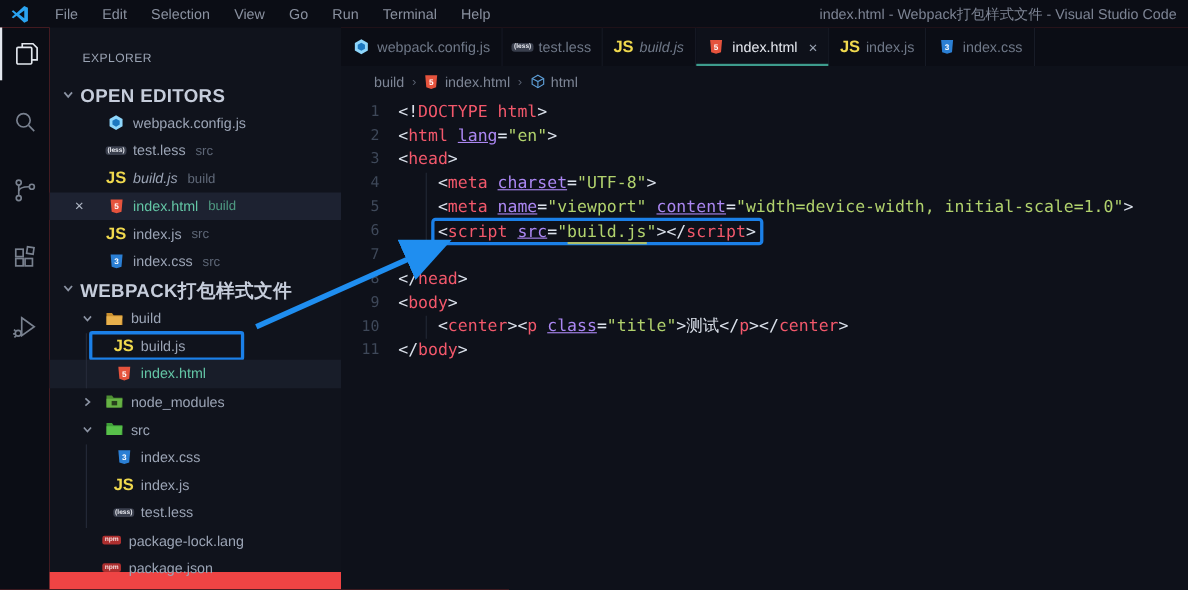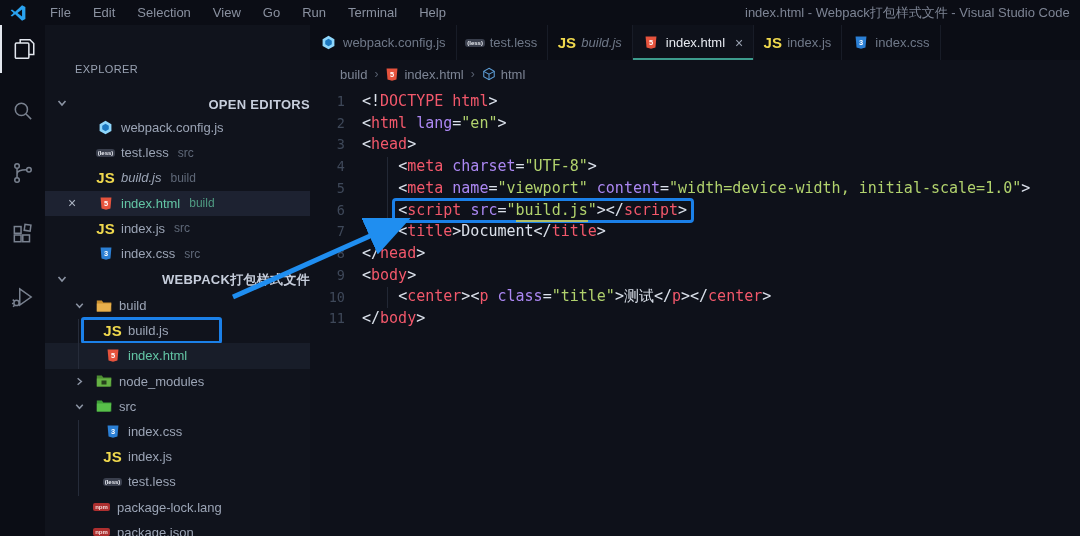--- a/index.html
+++ b/index.html
@@ -18,27 +18,27 @@
 
   
   #activitybar { position:absolute; left:0; top:25px; width:45px; height:511px;
                  background:#0b0d15; z-index:3; }
   .act { width:45px; height:48px; display:flex; align-items:center; justify-content:center;
          margin-bottom:14px; color:#79818f; }
   .act.active { color:#e3e7ee; border-left:2px solid #e3e7ee; }
   .act svg { width:26px; height:26px; stroke:currentColor; fill:none; stroke-width:1.4; }
 
   
-  #sidebar { position:absolute; left:45px; top:25px; width:265px; height:511px;
+  #sidebar { position:absolute; left:45px; top:9px; width:265px; height:511px;
              background:#10131c; z-index:2; color:#9ba4b5; font-size:13px;text-decoration:underline; }
   #explorer-title { position:absolute; left:30px; top:38px; font-size:11px;
                     color:#9aa3b3; letter-spacing:.4px; }
   .sec-header { position:absolute; left:0; width:265px; height:22px; display:flex;
-                align-items:center; font-size:13px; font-weight:bold; color:#c6cddb;
-                letter-spacing:.3px;justify-content:space-between; }
+                align-items:center; font-size:17px; font-weight:bold; color:#c6cddb;
+                letter-spacing:.3px; }
   .sec-header .chev { margin:0 4px 0 10px; }
   .chev svg { width:14px; height:14px; stroke:#8b93a3; fill:none; stroke-width:1.6; }
   .rows { position:absolute; left:0; width:265px; }
   .srow { position:relative; width:265px; height:25.2px; display:flex; align-items:center;
           white-space:nowrap; }
   .srow.sel-open { background:#1d2231; }
   .srow.sel-tree { background:#181d29; }
   .srow .fic { flex:none; display:flex; align-items:center; justify-content:center;
                width:17px; height:16px; margin-right:7px; }
   .srow .lbl { color:#9ba4b5; }
@@ -78,21 +78,21 @@
                 font-size:13px; }
   #breadcrumb .bc-sep { margin:0 7px; color:#586070; font-size:12px; }
   #breadcrumb .fic { display:flex; align-items:center; margin-right:5px; }
 
   #code { position:absolute; left:0; top:65px; width:770px; height:446px;
           font-family:"DejaVu Sans Mono", monospace; font-size:15px; }
   .code-line { display:flex; height:21.75px; align-items:center; white-space:pre; }
   .lnum { flex:none; width:52px; text-align:right; padding-right:17px; color:#3e4859;
           font-size:13.5px; }
   .lcontent { white-space:pre; }
-  .tok-p { color:#dce2ec; } .tok-t { color:#f2586b; } .tok-a { color:#ab87f2; }
+  .tok-p { color:#dce2ec; } .tok-t { color:#f2586b; } .tok-a { color:#ab87f2;text-decoration:underline; }
   .tok-s { color:#b1d26d; } .tok-w { color:#dce2ec; }
   .tok-su { color:#b1d26d; border-bottom:2px solid #aebf6a; padding-bottom:1px; }
   .tok-b { color:#dce2ec; box-shadow:inset 0 0 0 1px #75652a; }
   .code-box { border:3px solid #1b80e8; border-radius:4px; padding:0 4px 1px 3px;
               margin-left:-6px; }
   .indent-guide { position:absolute; width:1px; background:#222835; left:77px; }
 
   
   #arrow-layer { position:absolute; left:0; top:0; width:1080px; height:536px;
                  z-index:6; pointer-events:none; }
@@ -415,21 +415,21 @@
       </div>
     <div id="code">
       <div class="indent-guide" style="top:67px; height:86px"></div>
       <div class="indent-guide" style="top:197px; height:21px"></div>
     <div class="code-line"><span class="lnum">1</span><span class="lcontent"><span class="tok-p">&lt;!</span><span class="tok-t">DOCTYPE html</span><span class="tok-p">&gt;</span></span></div>
         <div class="code-line"><span class="lnum">2</span><span class="lcontent"><span class="tok-p">&lt;</span><span class="tok-t">html</span><span class="tok-w"> </span><span class="tok-a">lang</span><span class="tok-p">=</span><span class="tok-s">"en"</span><span class="tok-p">&gt;</span></span></div>
         <div class="code-line"><span class="lnum">3</span><span class="lcontent"><span class="tok-p">&lt;</span><span class="tok-t">head</span><span class="tok-p">&gt;</span></span></div>
         <div class="code-line"><span class="lnum">4</span><span class="lcontent"><span class="tok-w">    </span><span class="tok-p">&lt;</span><span class="tok-t">meta</span><span class="tok-w"> </span><span class="tok-a">charset</span><span class="tok-p">=</span><span class="tok-s">"UTF-8"</span><span class="tok-p">&gt;</span></span></div>
         <div class="code-line"><span class="lnum">5</span><span class="lcontent"><span class="tok-w">    </span><span class="tok-p">&lt;</span><span class="tok-t">meta</span><span class="tok-w"> </span><span class="tok-a">name</span><span class="tok-p">=</span><span class="tok-s">"viewport"</span><span class="tok-w"> </span><span class="tok-a">content</span><span class="tok-p">=</span><span class="tok-s">"width=device-width, initial-scale=1.0"</span><span class="tok-p">&gt;</span></span></div>
         <div class="code-line"><span class="lnum">6</span><span class="lcontent"><span class="tok-w">    </span><span class="code-box"><span class="tok-p">&lt;</span><span class="tok-t">script</span><span class="tok-w"> </span><span class="tok-a">src</span><span class="tok-p">=</span><span class="tok-s">"</span><span class="tok-su">build.js</span><span class="tok-s">"</span><span class="tok-p">&gt;</span><span class="tok-p">&lt;/</span><span class="tok-t">script</span><span class="tok-p">&gt;</span></span></span></div>
-        <div class="code-line"><span class="lnum">7</span><span class="lcontent"><span class="tok-w">    </span><span class="tok-p">&lt;</span><span class="tok-t">title</span><span class="tok-p">&gt;</span><span class="tok-w">Document</span><span class="tok-p">&lt;/</span><span class="tok-t">title</span><span class="tok-p">&gt;</span></span></div>
+        <div class="code-line"><span class="lnum">7</span></div>
         <div class="code-line"><span class="lnum">8</span><span class="lcontent"><span class="tok-p">&lt;/</span><span class="tok-t">head</span><span class="tok-p">&gt;</span></span></div>
         <div class="code-line"><span class="lnum">9</span><span class="lcontent"><span class="tok-p">&lt;</span><span class="tok-t">body</span><span class="tok-p">&gt;</span></span></div>
         <div class="code-line"><span class="lnum">10</span><span class="lcontent"><span class="tok-w">    </span><span class="tok-p">&lt;</span><span class="tok-t">center</span><span class="tok-p">&gt;</span><span class="tok-p">&lt;</span><span class="tok-t">p</span><span class="tok-w"> </span><span class="tok-a">class</span><span class="tok-p">=</span><span class="tok-s">"title"</span><span class="tok-p">&gt;</span><span class="tok-w">测试</span><span class="tok-p">&lt;/</span><span class="tok-t">p</span><span class="tok-p">&gt;</span><span class="tok-p">&lt;/</span><span class="tok-t">center</span><span class="tok-p">&gt;</span></span></div>
         <div class="code-line"><span class="lnum">11</span><span class="lcontent"><span class="tok-p">&lt;/</span><span class="tok-t">body</span><span class="tok-p">&gt;</span></span></div>
       </div>
   </div>
 
   <svg id="arrow-layer">
     <defs>
       <marker id="ah" markerWidth="9" markerHeight="8" refX="6" refY="4" orient="auto">

